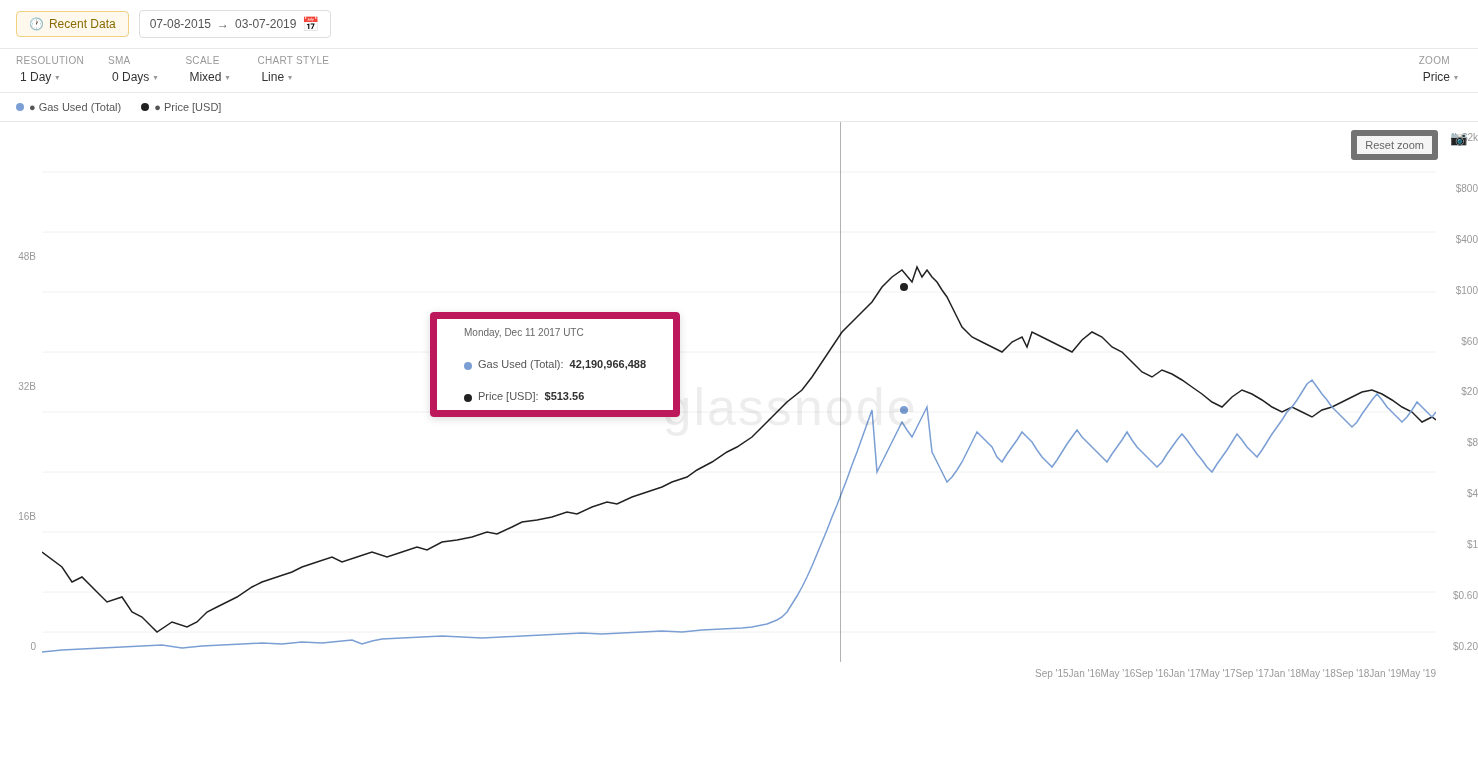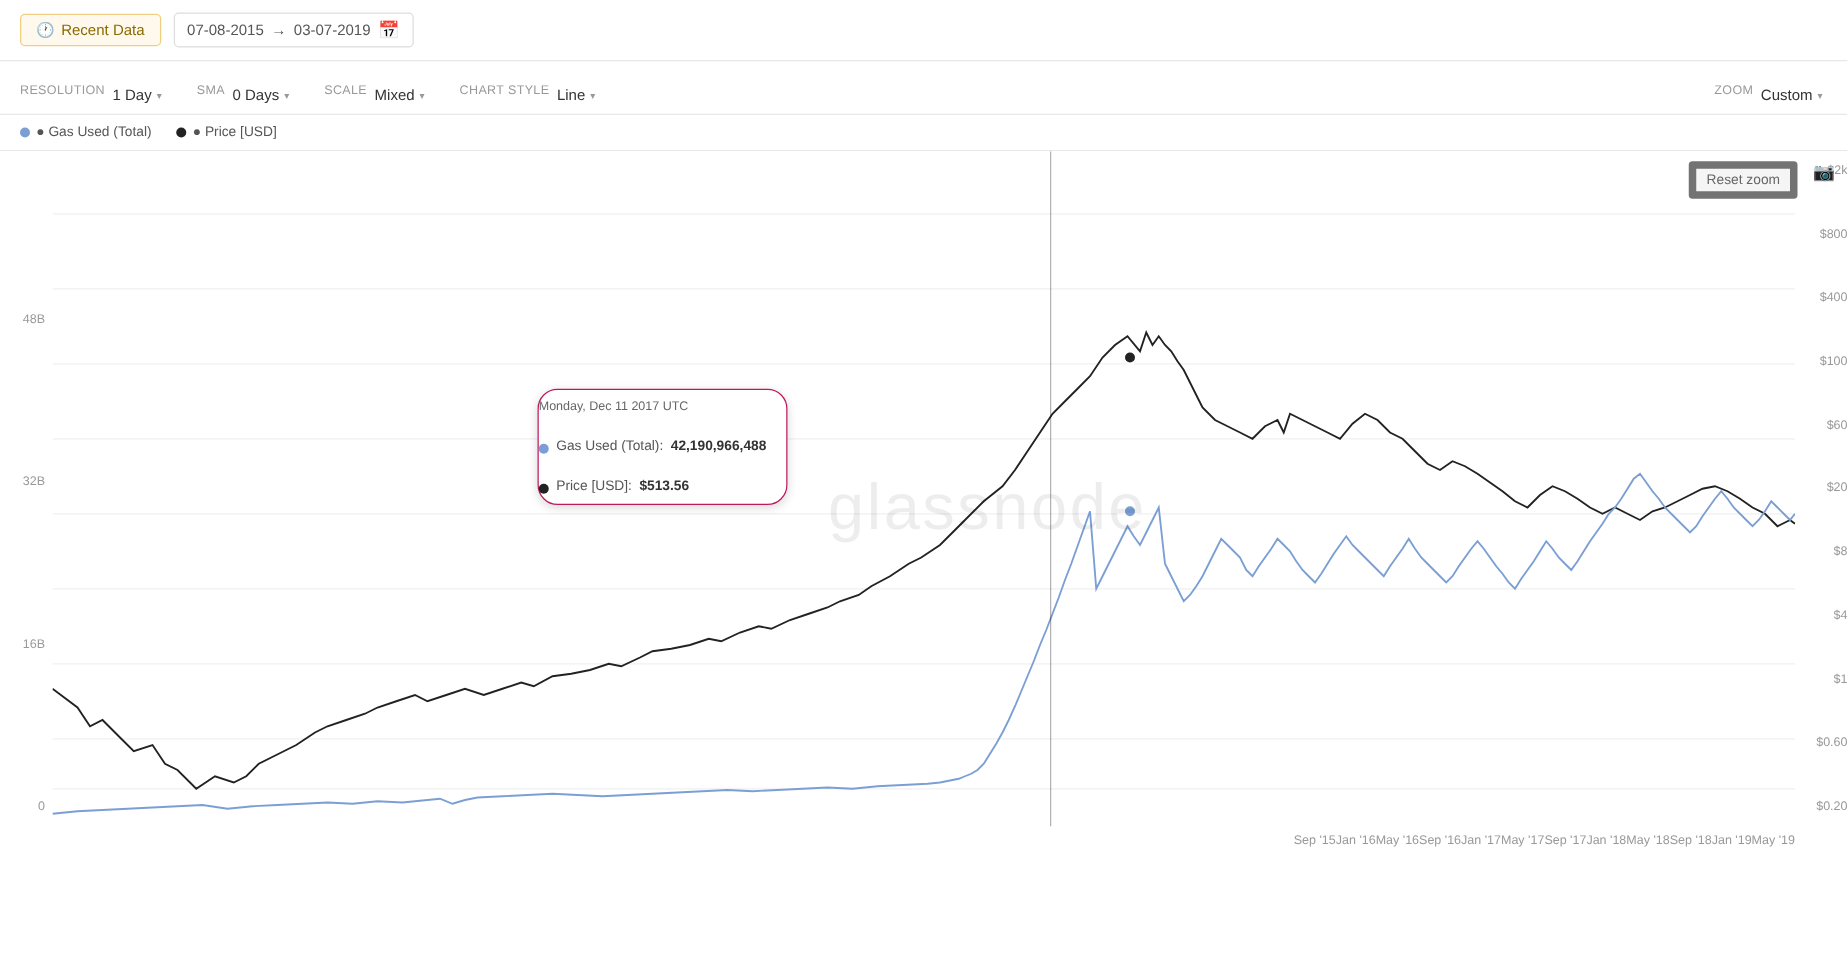--- a/index.html
+++ b/index.html
@@ -9,21 +9,21 @@
     .header-title { display: flex; align-items: center; gap: 8px; font-size: 15px; font-weight: 600; flex: 1; }
     .eth-icon { width: 20px; height: 20px; border-radius: 50%; background: #627eea; display: inline-flex; align-items: center; justify-content: center; }
     .eth-icon svg { width: 12px; height: 12px; fill: white; }
 
     .header-right { display: flex; align-items: center; gap: 10px; }
     .recent-data-btn { background: #fef9ec; border: 1px solid #f0d080; color: #8a6a00; padding: 5px 12px; border-radius: 4px; cursor: pointer; font-size: 12px; display: flex; align-items: center; gap: 5px; }
     .date-range { display: flex; align-items: center; gap: 6px; border: 1px solid #ddd; border-radius: 4px; padding: 5px 10px; font-size: 12px; color: #555; }
     .calendar-icon { font-size: 14px; color: #aaa; }
 
     .toolbar { display: flex; align-items: center; padding: 6px 16px; border-bottom: 1px solid #e8e8e8; gap: 24px; }
-    .toolbar-item { display: flex; flex-direction: row; gap: 2px; margin-top: 12px; }
+    .toolbar-item { display: flex; flex-direction: column; gap: 2px; }
     .toolbar-label { font-size: 10px; color: #999; text-transform: uppercase; letter-spacing: 0.3px; }
     .toolbar-select { display: flex; align-items: center; gap: 4px; font-size: 12px; color: #333; cursor: pointer; padding: 2px 4px; border-radius: 3px; }
     .chevron { font-size: 8px; color: #999; }
     .zoom-right { margin-left: auto; }
 
     .legend { display: flex; align-items: center; gap: 20px; padding: 8px 16px; border-bottom: 1px solid #e8e8e8; }
     .legend-item { display: flex; align-items: center; gap: 5px; font-size: 11px; color: #555; }
     .legend-dot { width: 8px; height: 8px; border-radius: 50%; }
     .legend-dot-blue { background: #7b9fd4; }
     .legend-dot-black { background: #222; }
@@ -38,21 +38,21 @@
     .y-axis-left { position: absolute; left: 0; top: 0; bottom: 30px; width: 42px; display: flex; flex-direction: column; justify-content: space-between; padding: 10px 0; z-index: 3; }
     .y-axis-right { position: absolute; right: 0; top: 0; bottom: 30px; width: 42px; display: flex; flex-direction: column; justify-content: space-between; padding: 10px 0; z-index: 3; text-align: right; }
     .axis-label { font-size: 10px; color: #999; text-align: right; padding-right: 6px; }
     .axis-label-right { font-size: 10px; color: #999; text-align: right; padding-left: 4px; }
 
     .x-axis { position: absolute; bottom: 0; left: 42px; right: 42px; height: 28px; display: flex; justify-content: flex-end; align-items: flex-start; padding-top: 4px; }
     .x-label { font-size: 10px; color: #999; }
 
     .chart-svg { position: absolute; top: 0; left: 42px; right: 42px; bottom: 30px; z-index: 1; }
 
-    .tooltip { position: absolute; background: rgba(255,255,255,0.96); border: 1px solid #be185d; border-radius: 16px; padding: 8px 0; font-size: 11px; z-index: 20; box-shadow: 0 2px 8px rgba(0,0,0,0.15); min-width: 200px; }
+    .tooltip { position: absolute; background: rgba(255,255,255,0.96); border: 7px solid #be185d; border-radius: 4px; padding: 8px 27px; font-size: 11px; z-index: 20; box-shadow: 0 2px 8px rgba(0,0,0,0.15); min-width: 200px; }
     .tooltip-header { font-size: 10px; color: #666; margin-bottom: 4px; font-weight: 500; }
     .tooltip-row { display: flex; align-items: flex-end; gap: 6px; margin-top: 20px; }
     .tooltip-dot { width: 8px; height: 8px; border-radius: 50%; flex-shrink: 0; }
     .tooltip-label { color: #555; }
     .tooltip-value { font-weight: 600; color: #333; }
 
     .crosshair-line { position: absolute; top: 0; bottom: 30px; width: 1px; background: rgba(0,0,0,0.3); z-index: 5; pointer-events: none; }
   </style>
 </head>
 <body>
@@ -97,21 +97,21 @@
   <div class="toolbar-item">
     <span class="toolbar-label">Chart Style</span>
     <div class="toolbar-select">
       <span>Line</span>
       <span class="chevron">▾</span>
     </div>
   </div>
   <div class="toolbar-item zoom-right">
     <span class="toolbar-label">Zoom</span>
     <div class="toolbar-select">
-      <span>Custom</span>
+      <span>Price</span>
       <span class="chevron">▾</span>
     </div>
   </div>
 </div>
 
 <div class="legend">
   <div class="legend-item">
     <span class="legend-dot legend-dot-blue"></span>
     <span>● Gas Used (Total)</span>
   </div>

